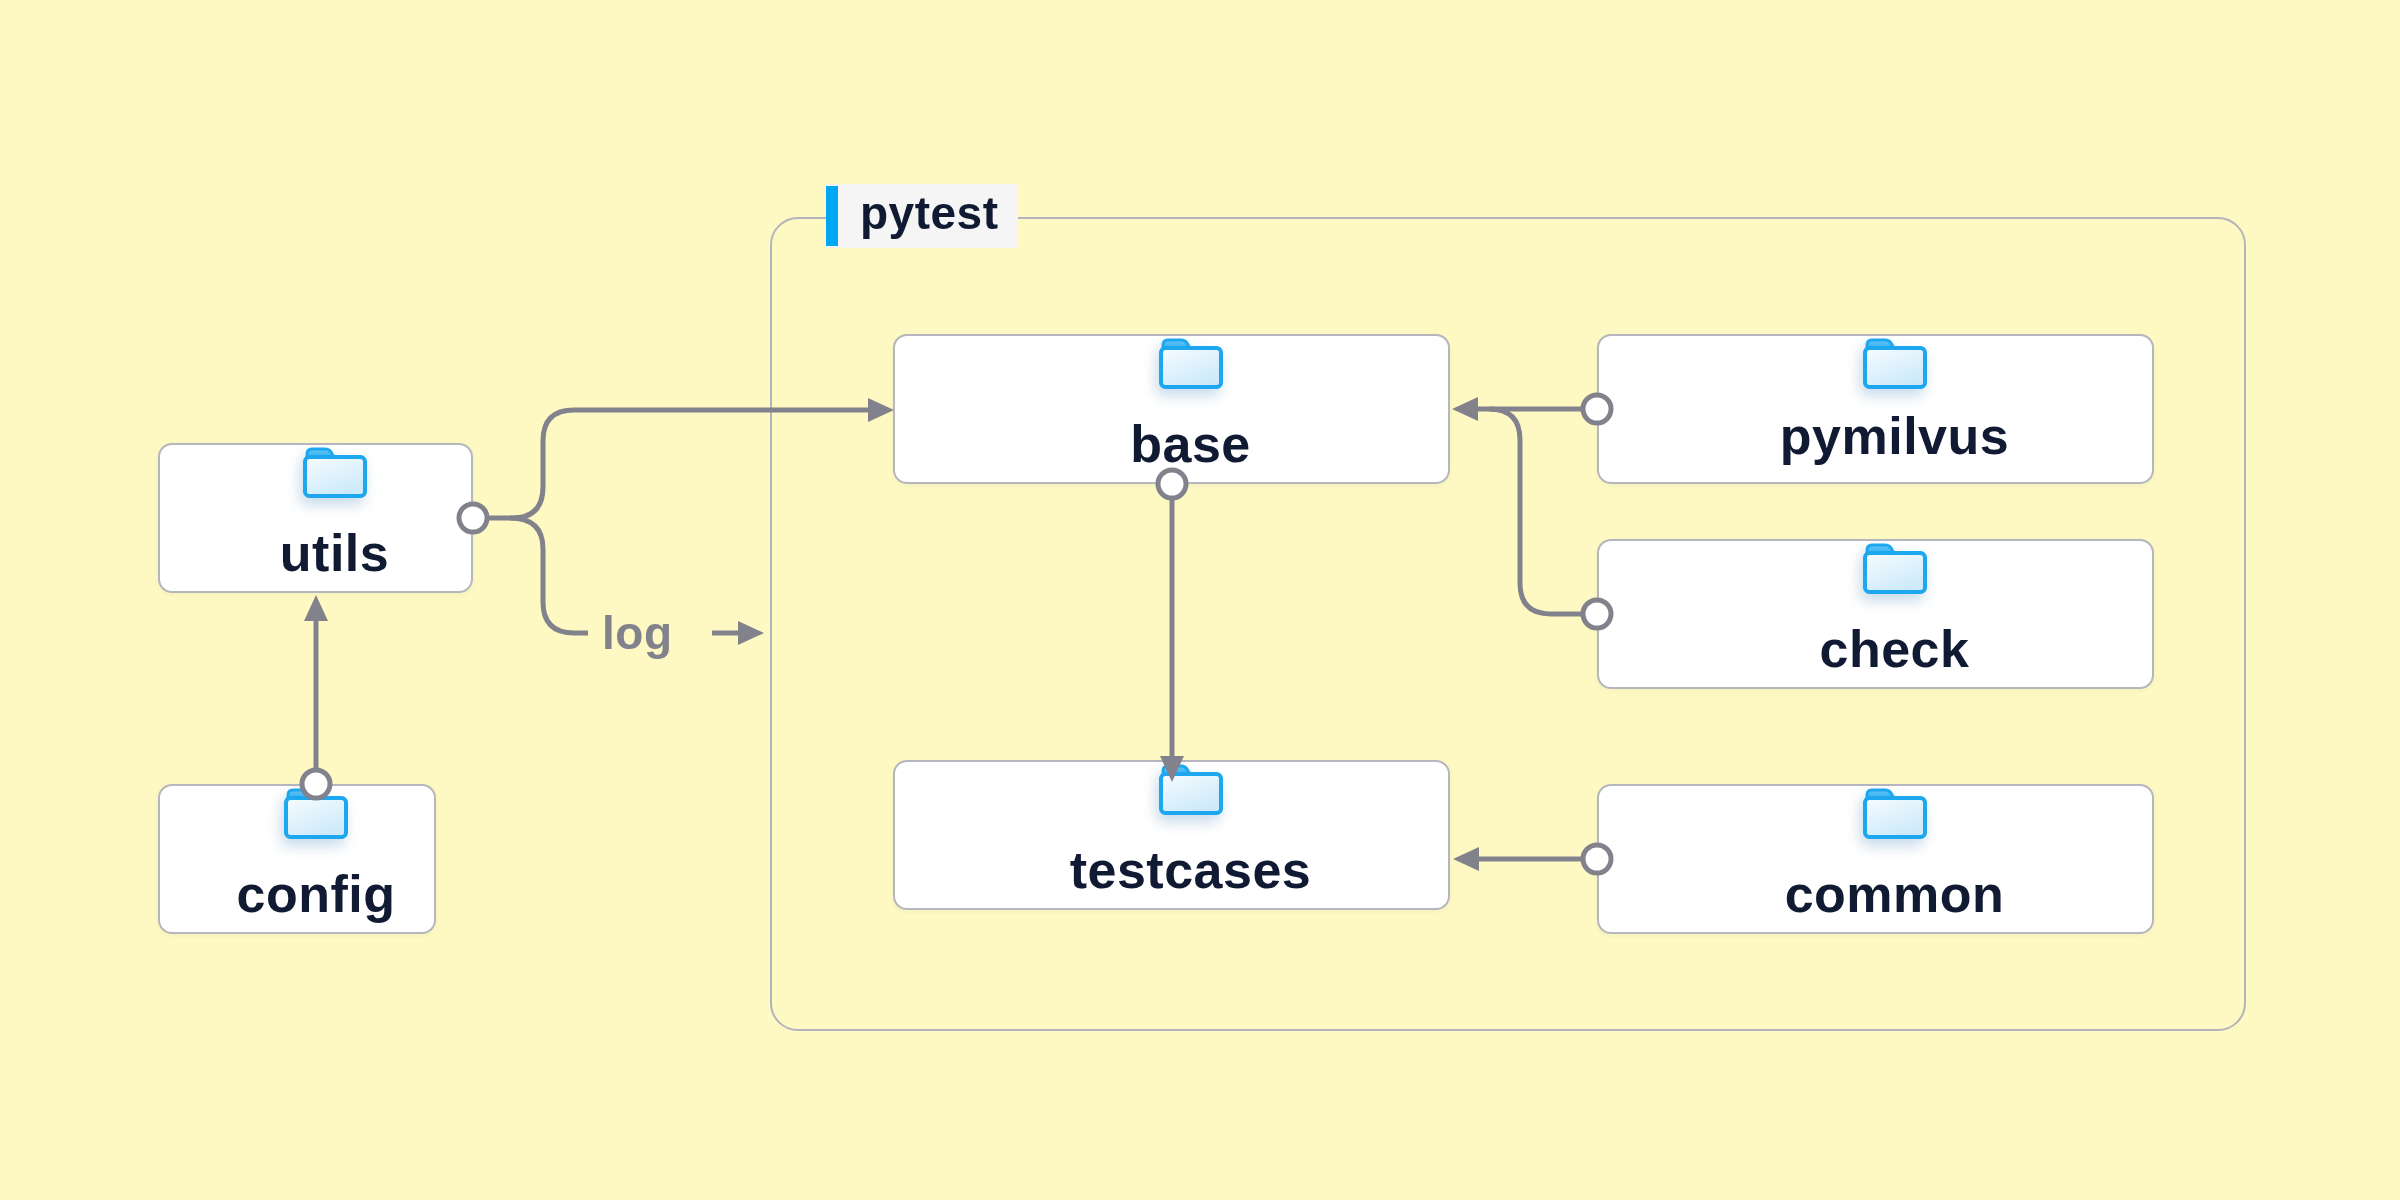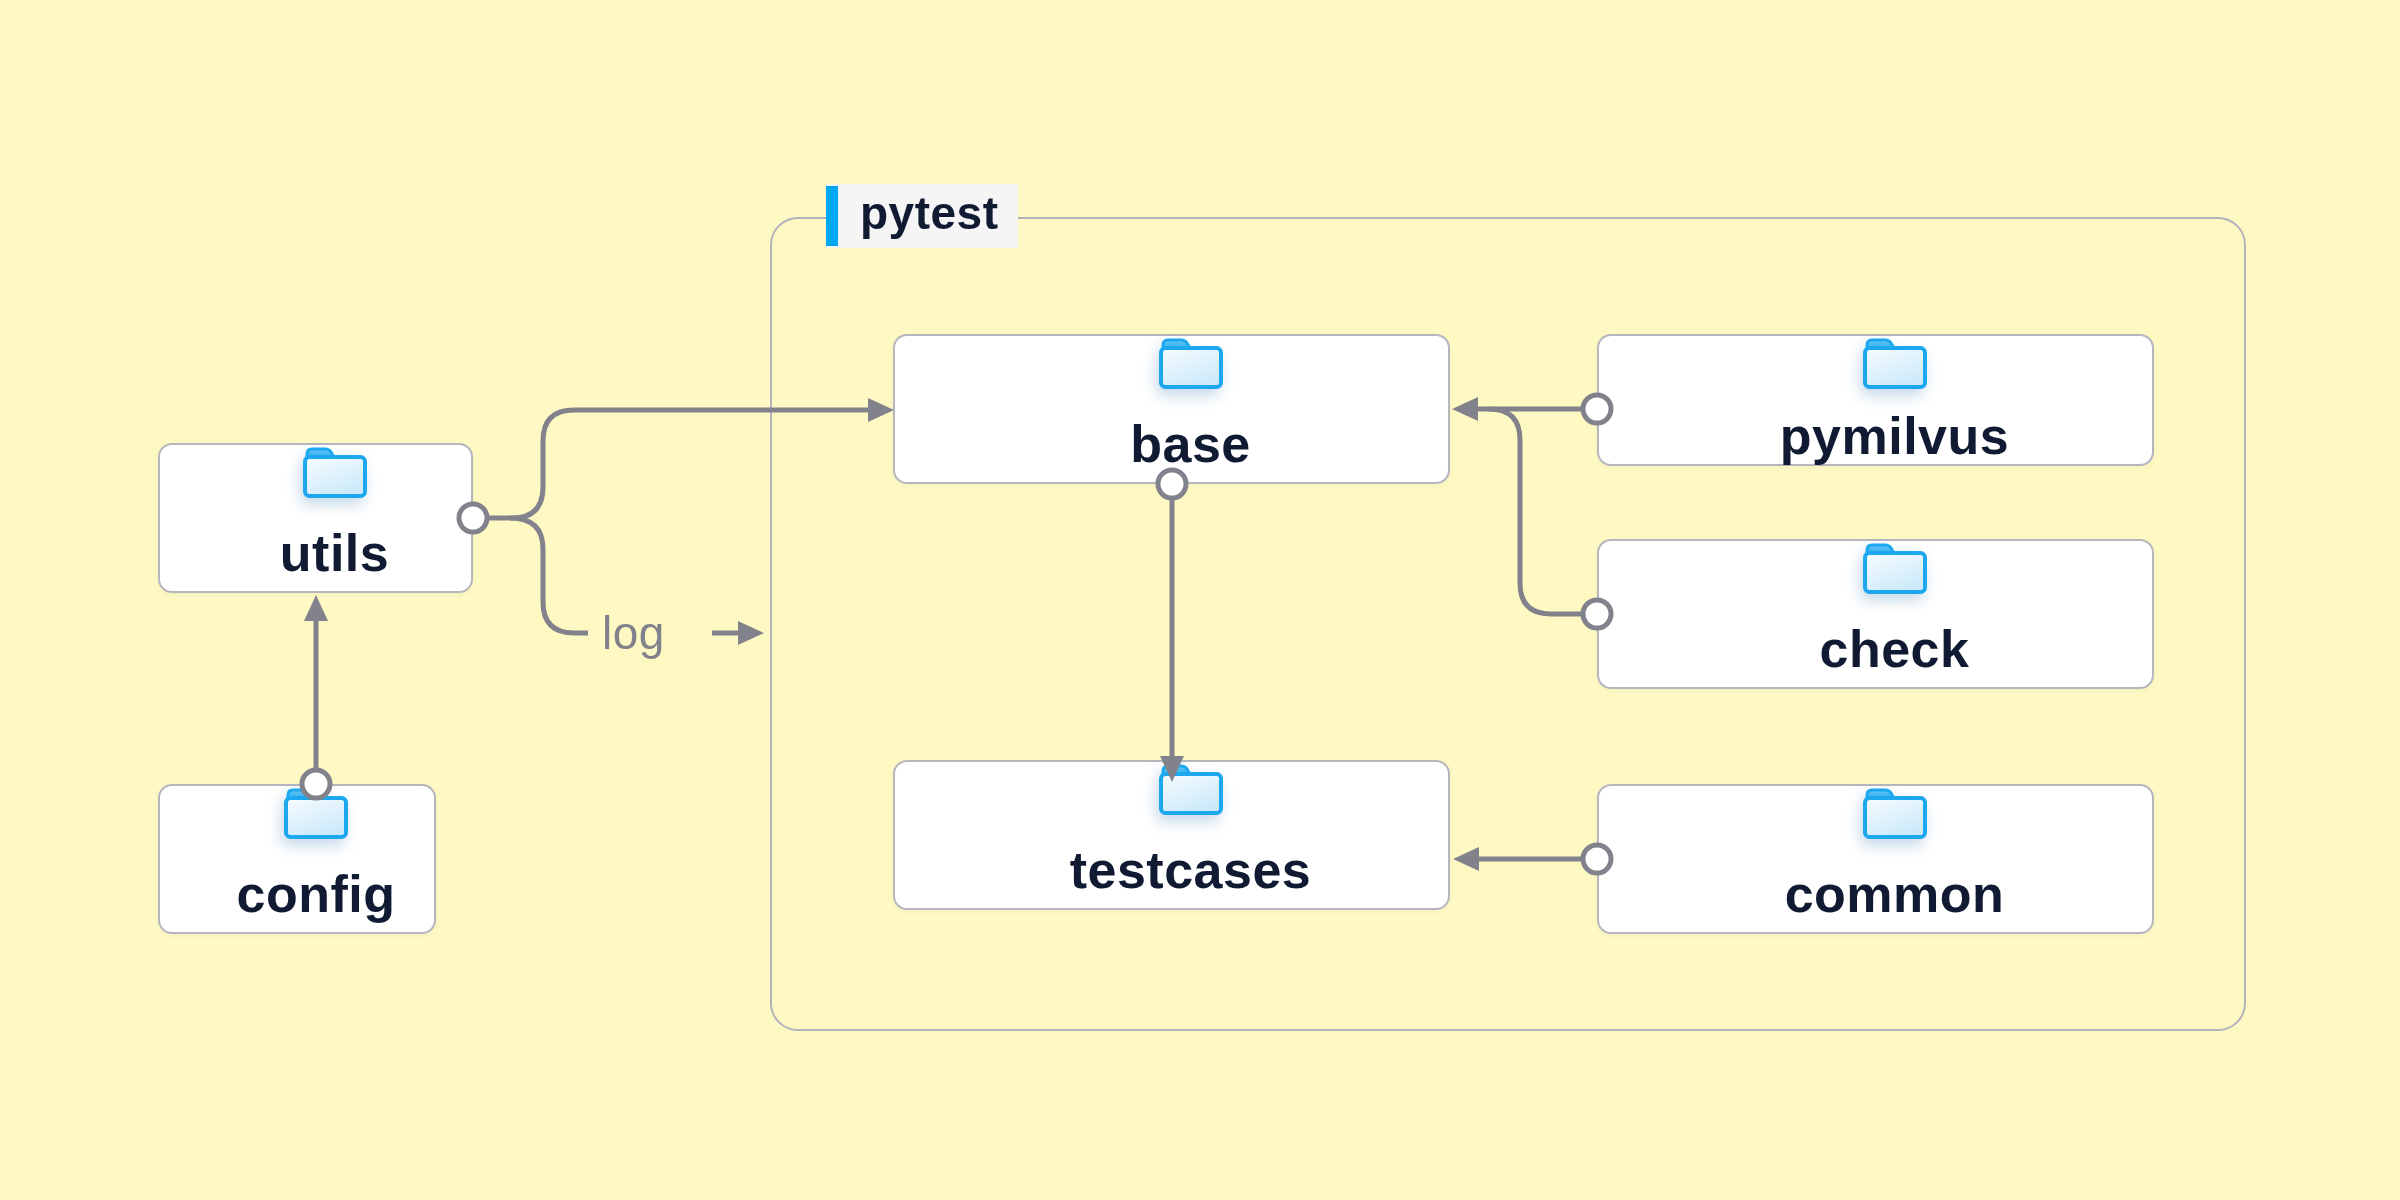--- a/index.html
+++ b/index.html
@@ -80,21 +80,21 @@
   }
   .folder-icon {
     flex: 0 0 auto;
     filter: drop-shadow(-3px 7px 7px rgba(110, 160, 200, 0.38));
   }
 
   .node-utils     { left: 158px;  top: 443px; width: 315px; height: 150px; }
   .node-config    { left: 158px;  top: 784px; width: 278px; height: 150px; }
   .node-base      { left: 893px;  top: 334px; width: 557px; height: 150px; }
   .node-testcases { left: 893px;  top: 760px; width: 557px; height: 150px; }
-  .node-pymilvus  { left: 1597px; top: 334px; width: 557px; height: 132px; gap: 20px; }
+  .node-pymilvus  { left: 1597px; top: 334px; width: 557px; height: 150px; gap: 20px; }
   .node-check     { left: 1597px; top: 539px; width: 557px; height: 150px; }
   .node-common    { left: 1597px; top: 784px; width: 557px; height: 150px; }
 
   
   .edges-layer {
     position: absolute;
     left: 0; top: 0;
     width: 2400px;
     height: 1200px;
     z-index: 3;
@@ -113,21 +113,21 @@
   }
 
   
   .edge-label-log {
     position: absolute;
     left: 602px;
     top: 606px;
     height: 54px;
     line-height: 54px;
     font-size: 46px;
-    font-weight: 400;
+    font-weight: 700;
     color: #82828c;
     letter-spacing: 0.5px;
     z-index: 4;
   }
 </style>
 </head>
 <body>
 
 <div class="canvas">
 

